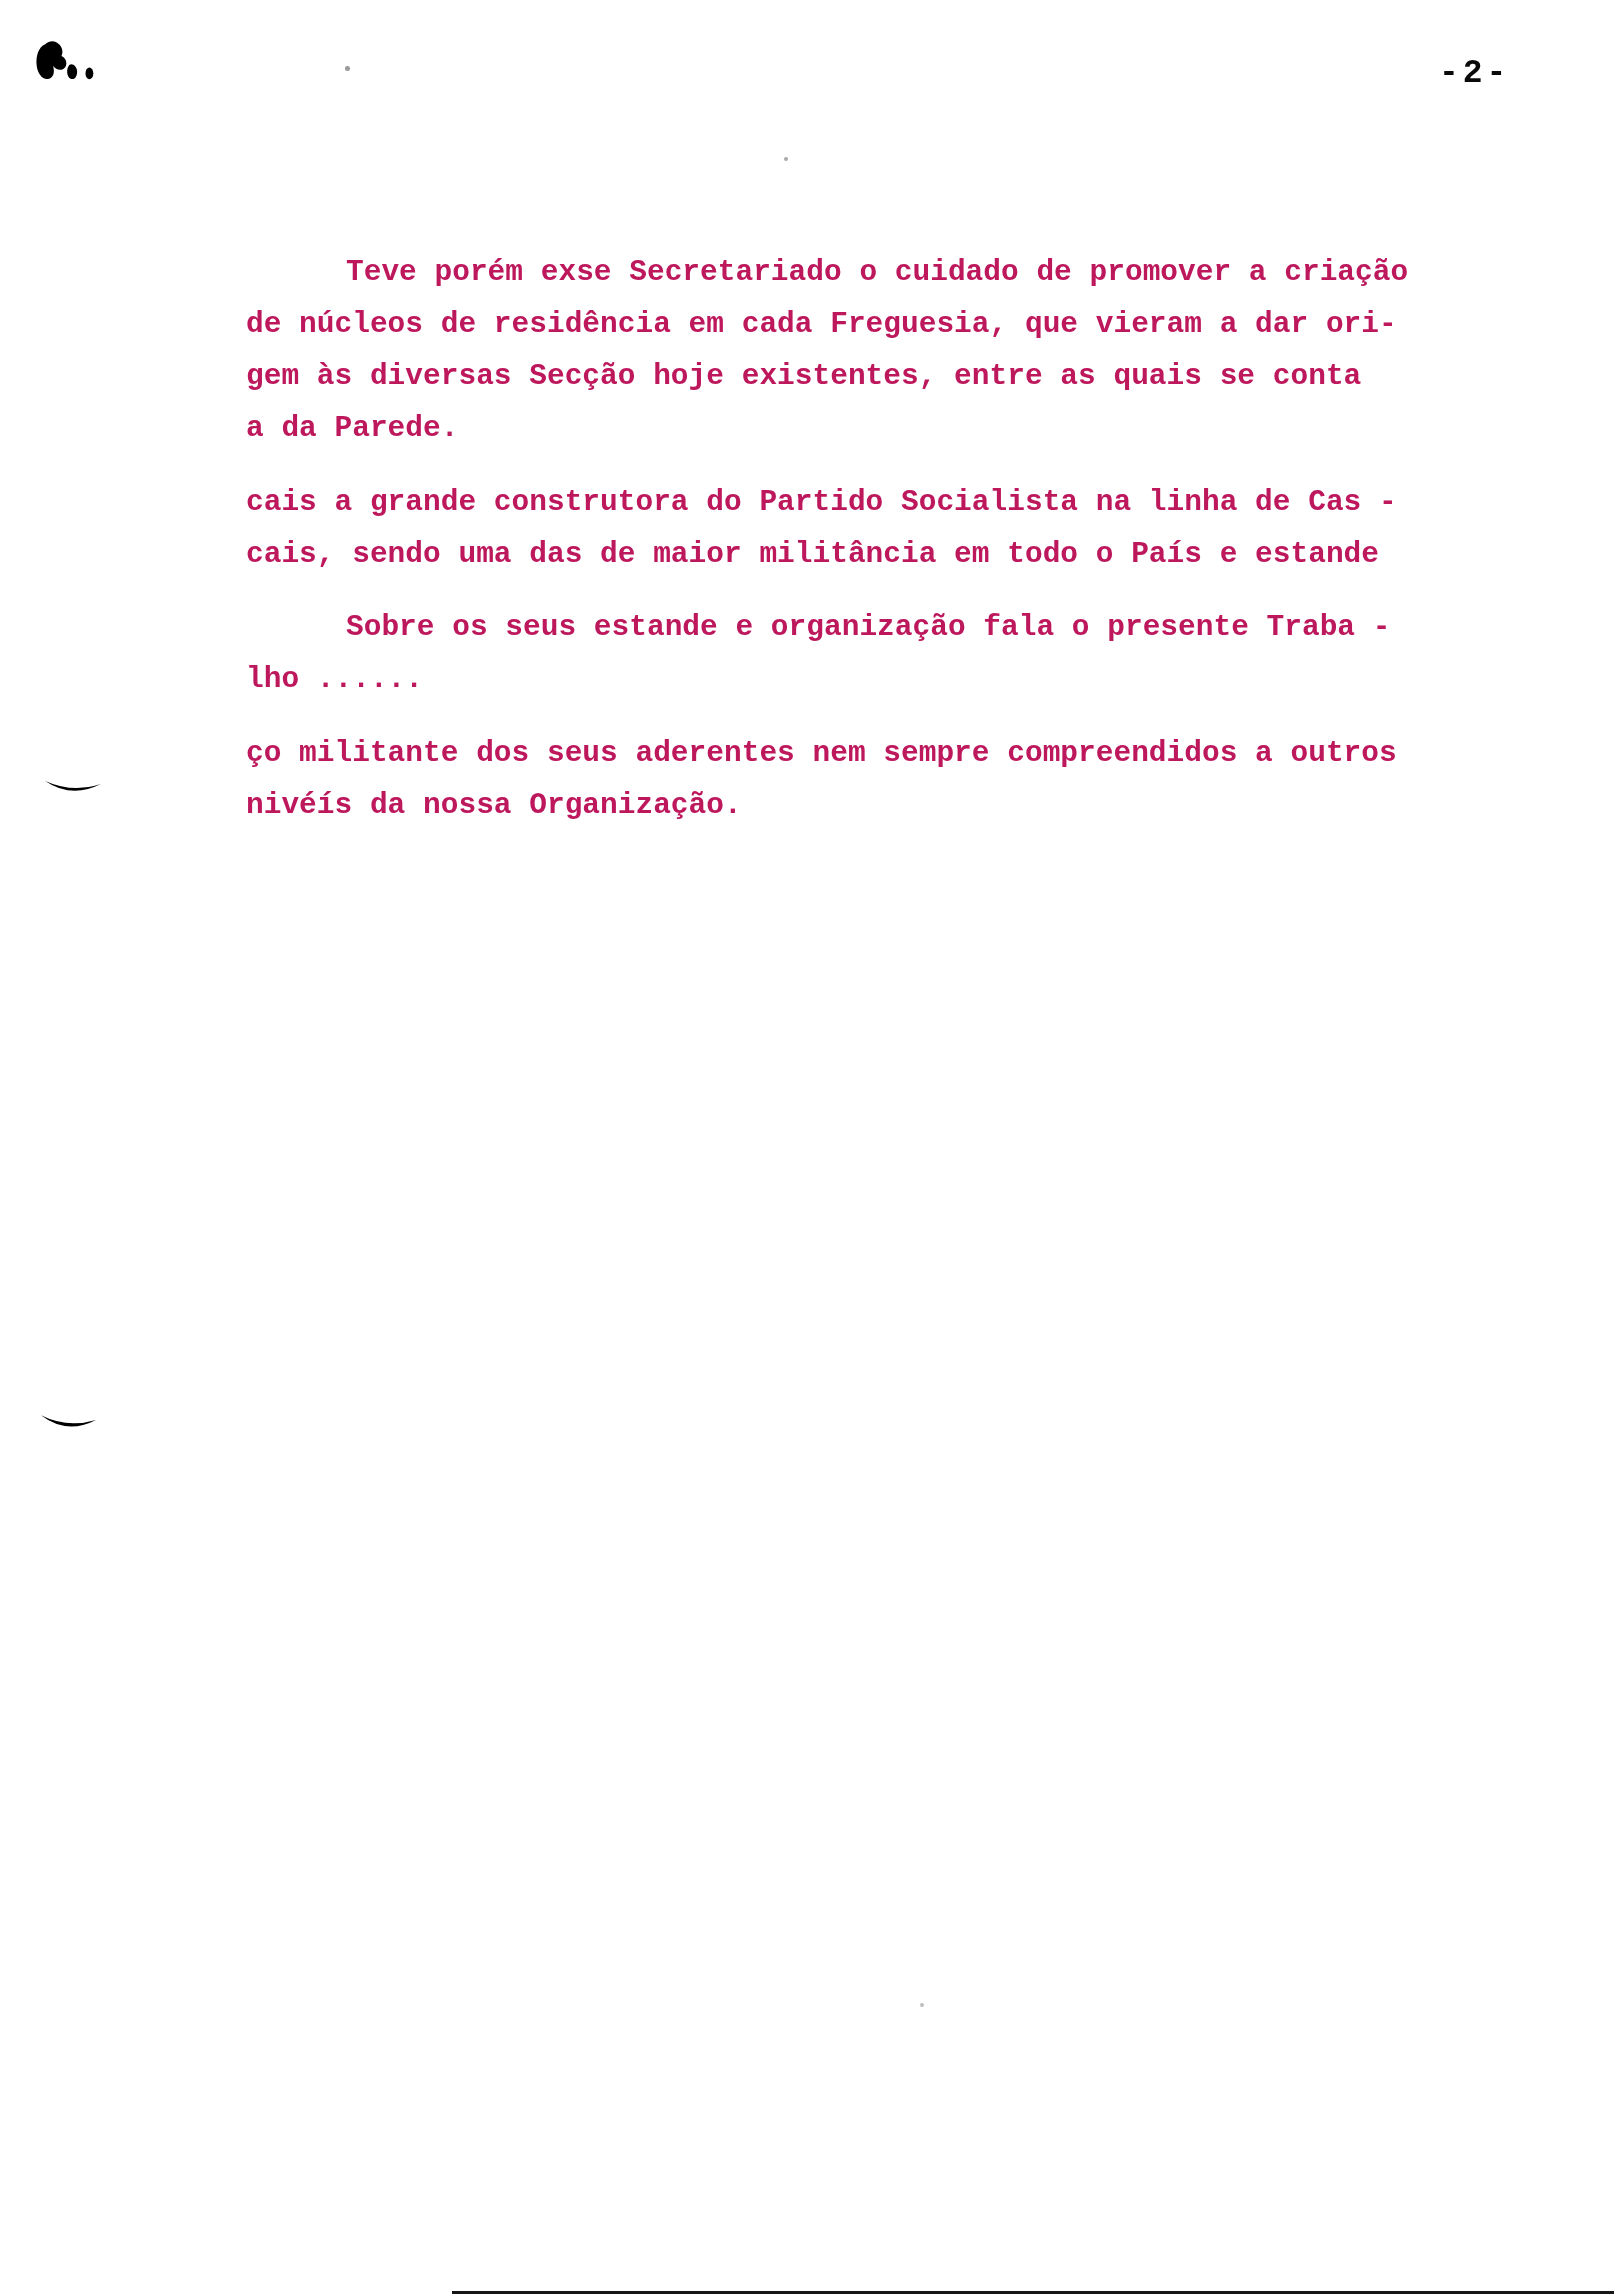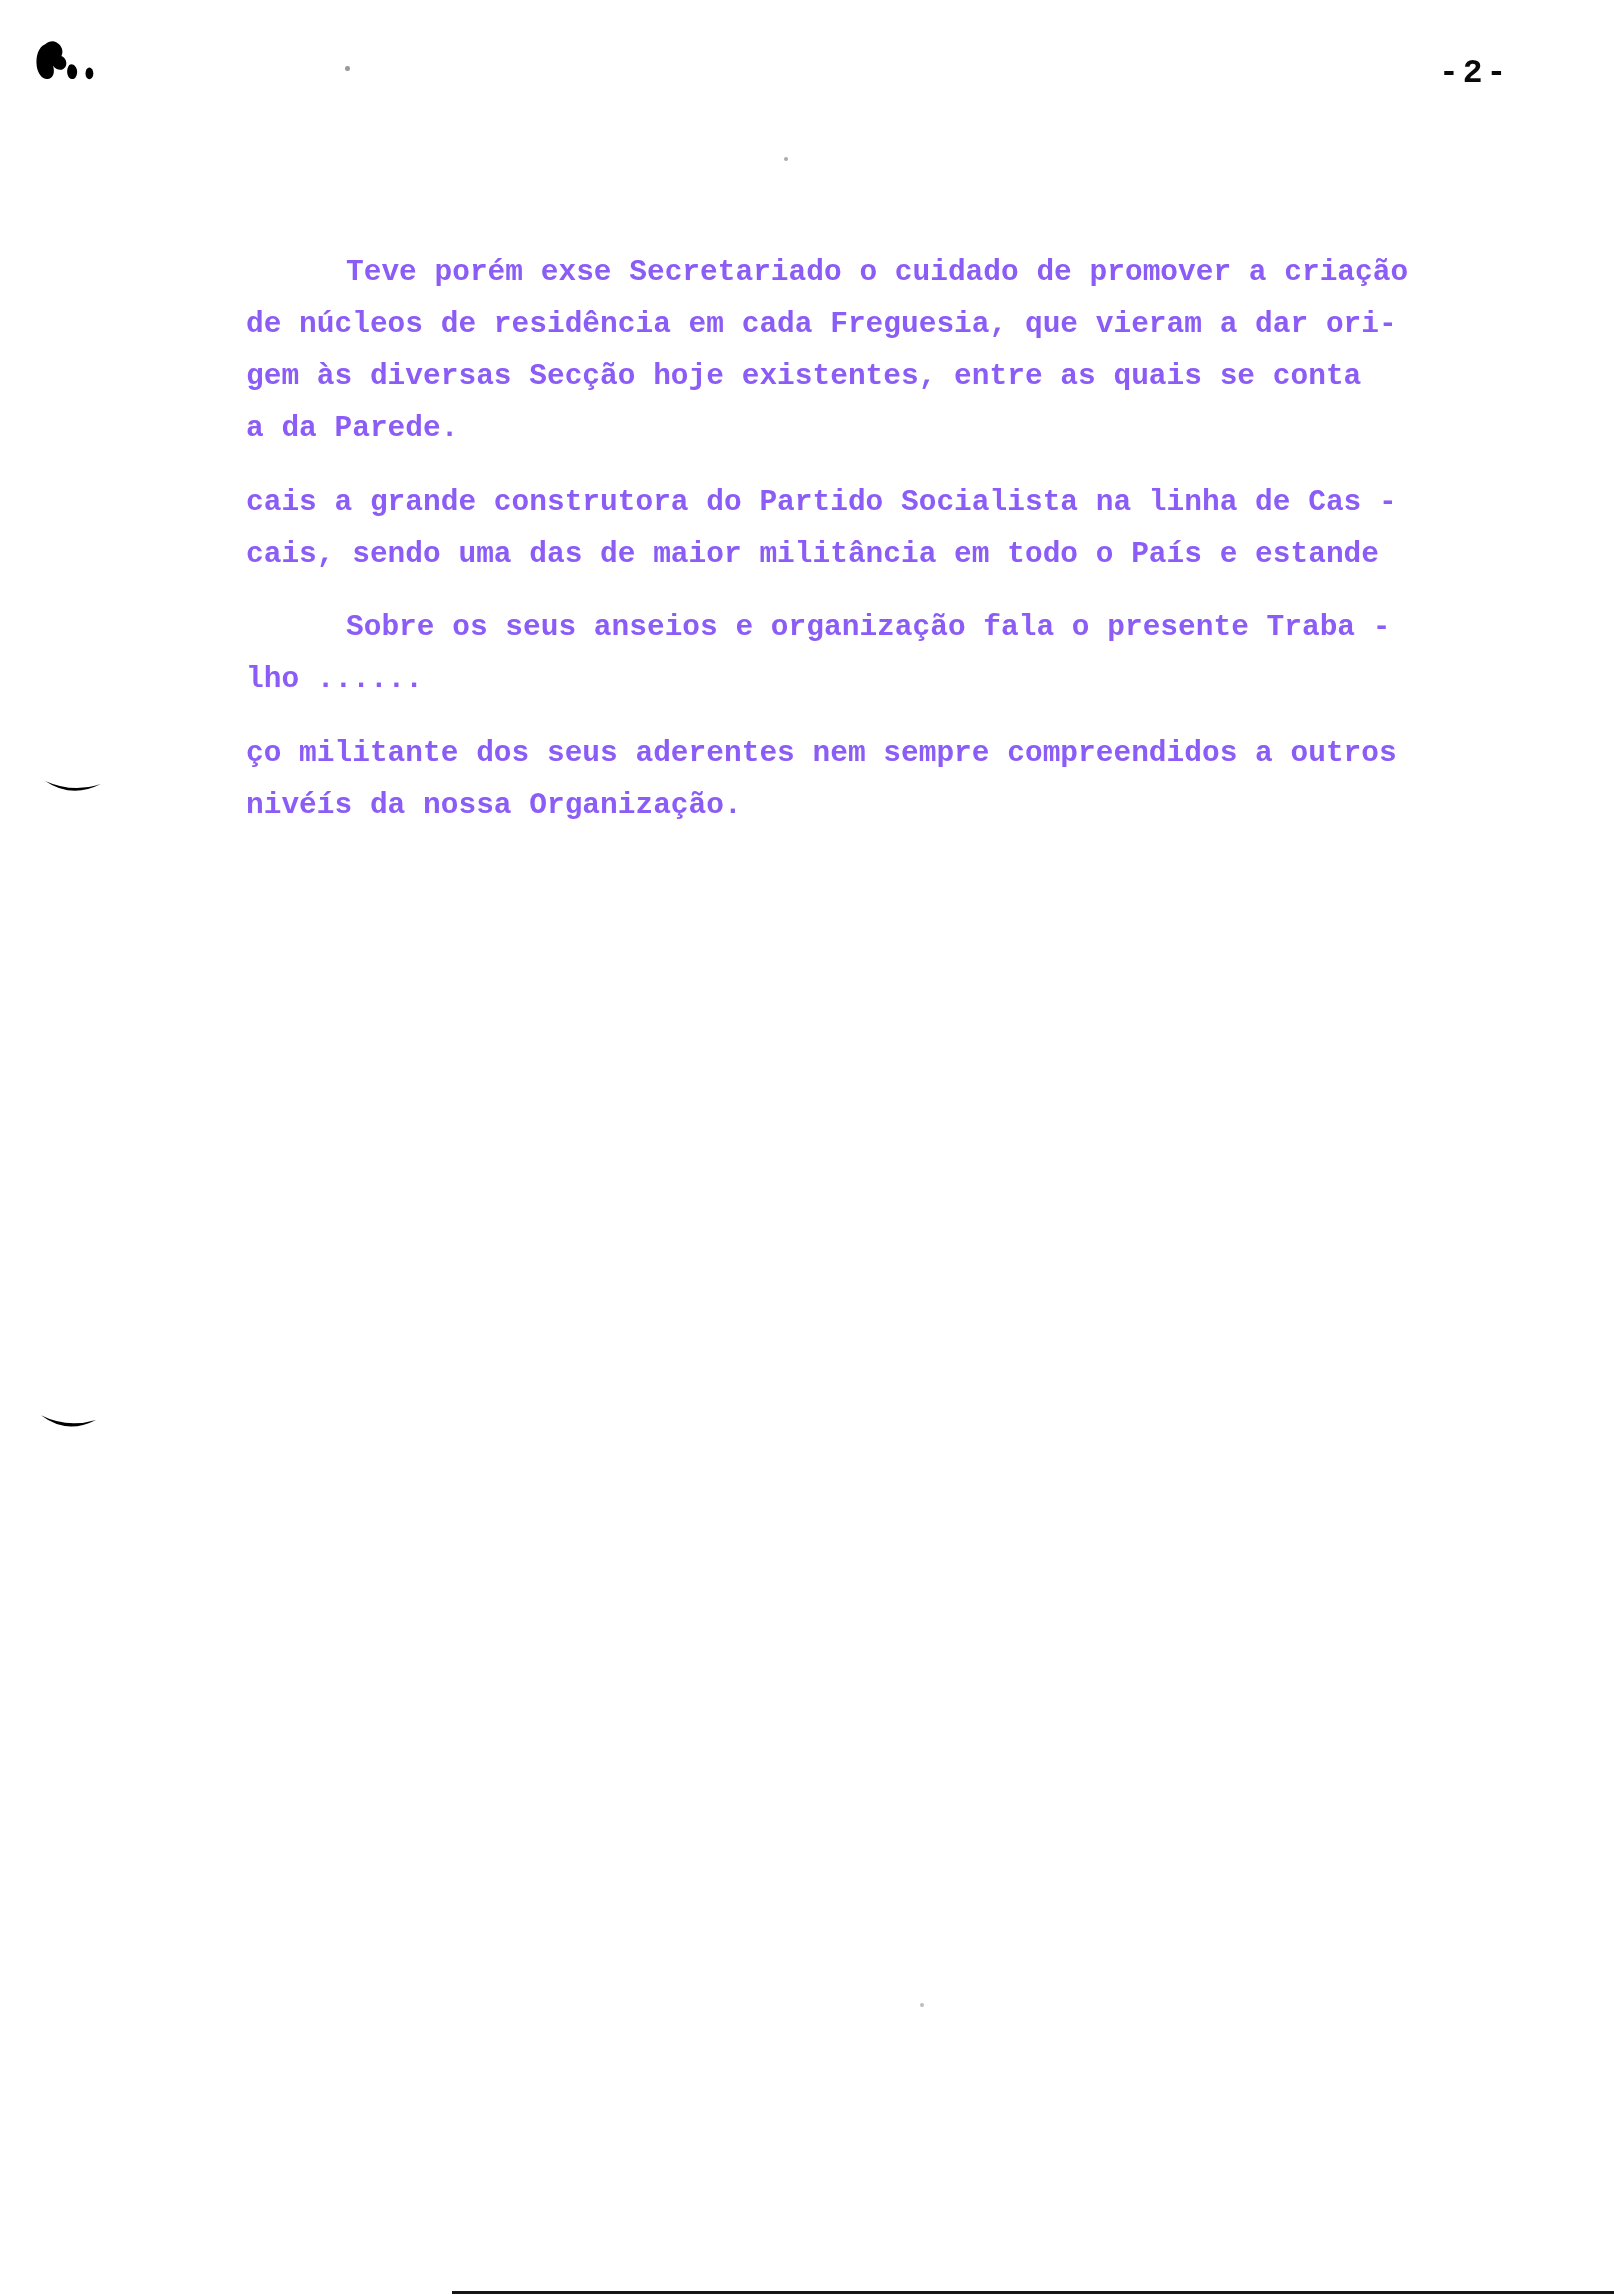--- a/index.html
+++ b/index.html
@@ -28,21 +28,21 @@
     white-space: pre;
   }
   .text-block {
     position: absolute;
     left: 246px;
     top: 246px;
     width: 1186px;
     font-size: 29.5px;
     font-weight: 700;
     line-height: 52px;
-    color: #8b5cf6;
+    color: #be185d;
   }
   .paragraph { margin: 0; }
   .paragraph + .paragraph { margin-top: 21.6px; }
   .line {
     white-space: pre;
     height: 52px;
   }
   .line.first { padding-left: 100px; }
   
   .artifact { position: absolute; pointer-events: none; }
@@ -97,21 +97,21 @@
       <div class="line">a da Parede.</div>
     </div>
 
     <div class="paragraph">
       <div class="line">cais a grande construtora do Partido Socialista na linha de Cas -</div>
       <div class="line">cais, sendo uma das de maior militância em todo o País e estande</div>
     </div>
 
 
     <div class="paragraph">
-      <div class="line first">Sobre os seus anseios e organização fala o presente Traba -</div>
+      <div class="line first">Sobre os seus estande e organização fala o presente Traba -</div>
       <div class="line">lho ......</div>
     </div>
 
     <div class="paragraph">
       <div class="line">ço militante dos seus aderentes nem sempre compreendidos a outros</div>
       <div class="line">nivéís da nossa Organização.</div>
     </div>
 
   </div>
 

